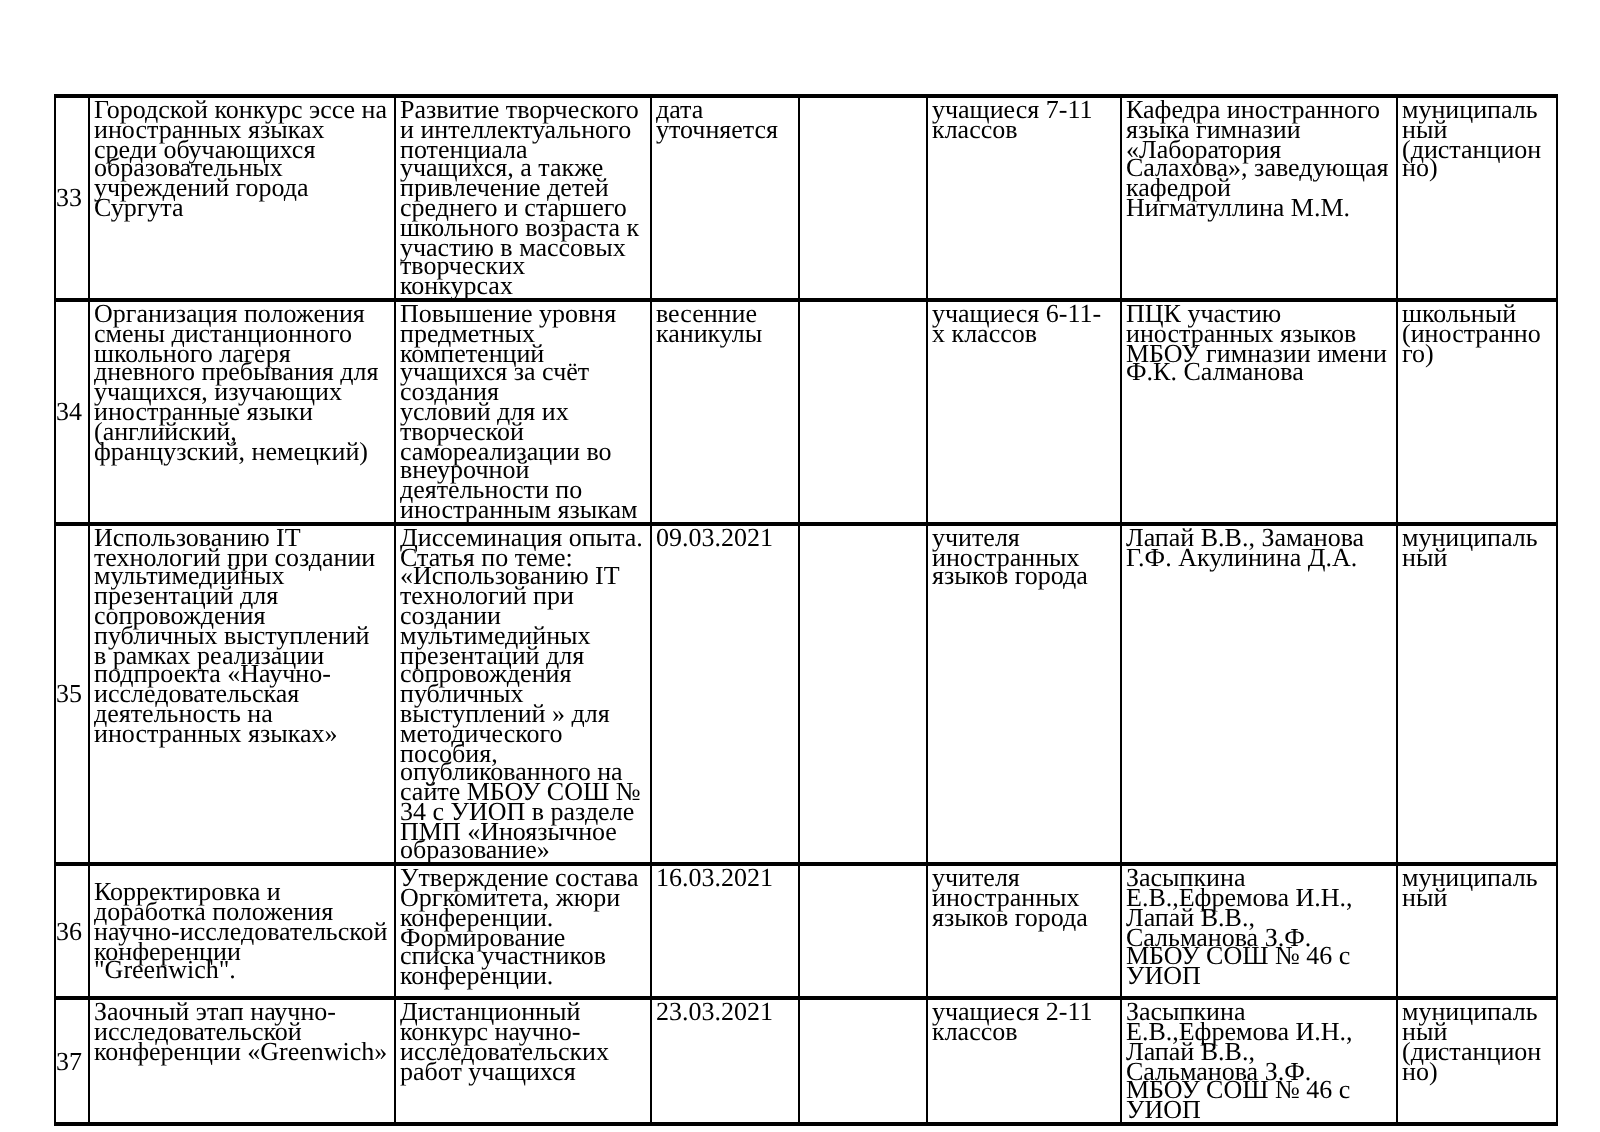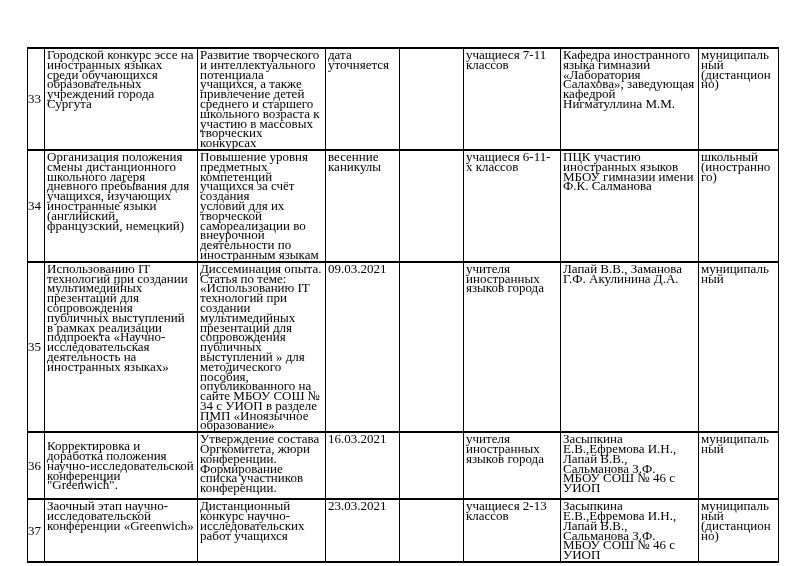--- a/index.html
+++ b/index.html
@@ -103,19 +103,19 @@
         <td>учителя иностранных языков города</td>
         <td>Засыпкина Е.В.,Ефремова И.Н., Лапай В.В., Сальманова З.Ф. МБОУ СОШ № 46 с УИОП</td>
         <td>муниципальный</td>
       </tr>
       <tr style="height:50px">
         <td class="num">37</td>
         <td>Заочный этап научно-исследовательской конференции «Greenwich»</td>
         <td>Дистанционный конкурс научно-исследовательских работ учащихся</td>
         <td>23.03.2021</td>
         <td></td>
-        <td>учащиеся 2-13 классов</td>
+        <td>учащиеся 2-11 классов</td>
         <td>Засыпкина Е.В.,Ефремова И.Н., Лапай В.В., Сальманова З.Ф. МБОУ СОШ № 46 с УИОП</td>
         <td>муниципальный (дистанционно)</td>
       </tr>
     </tbody>
   </table>
 </div>
 
 </body></html>

